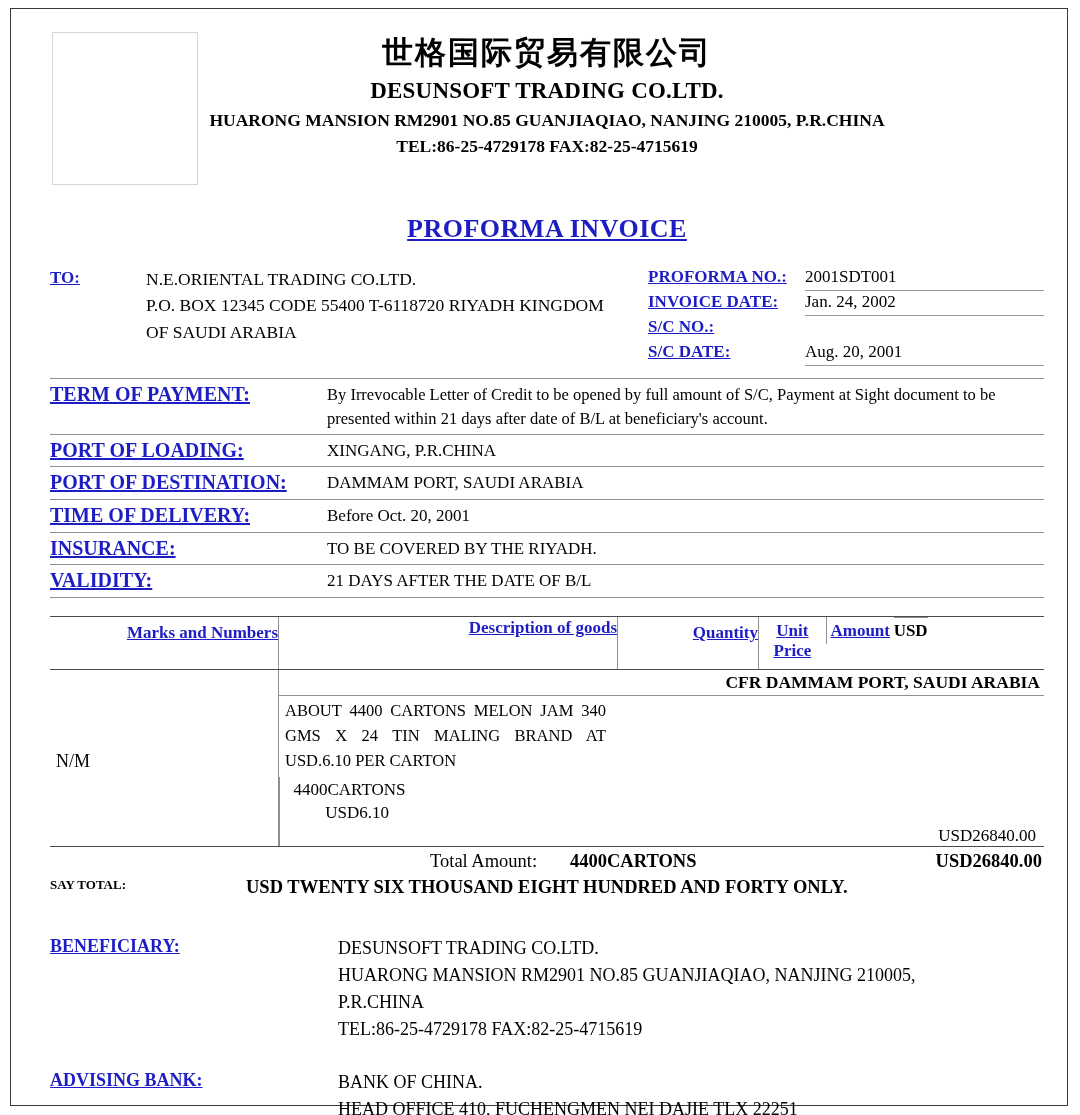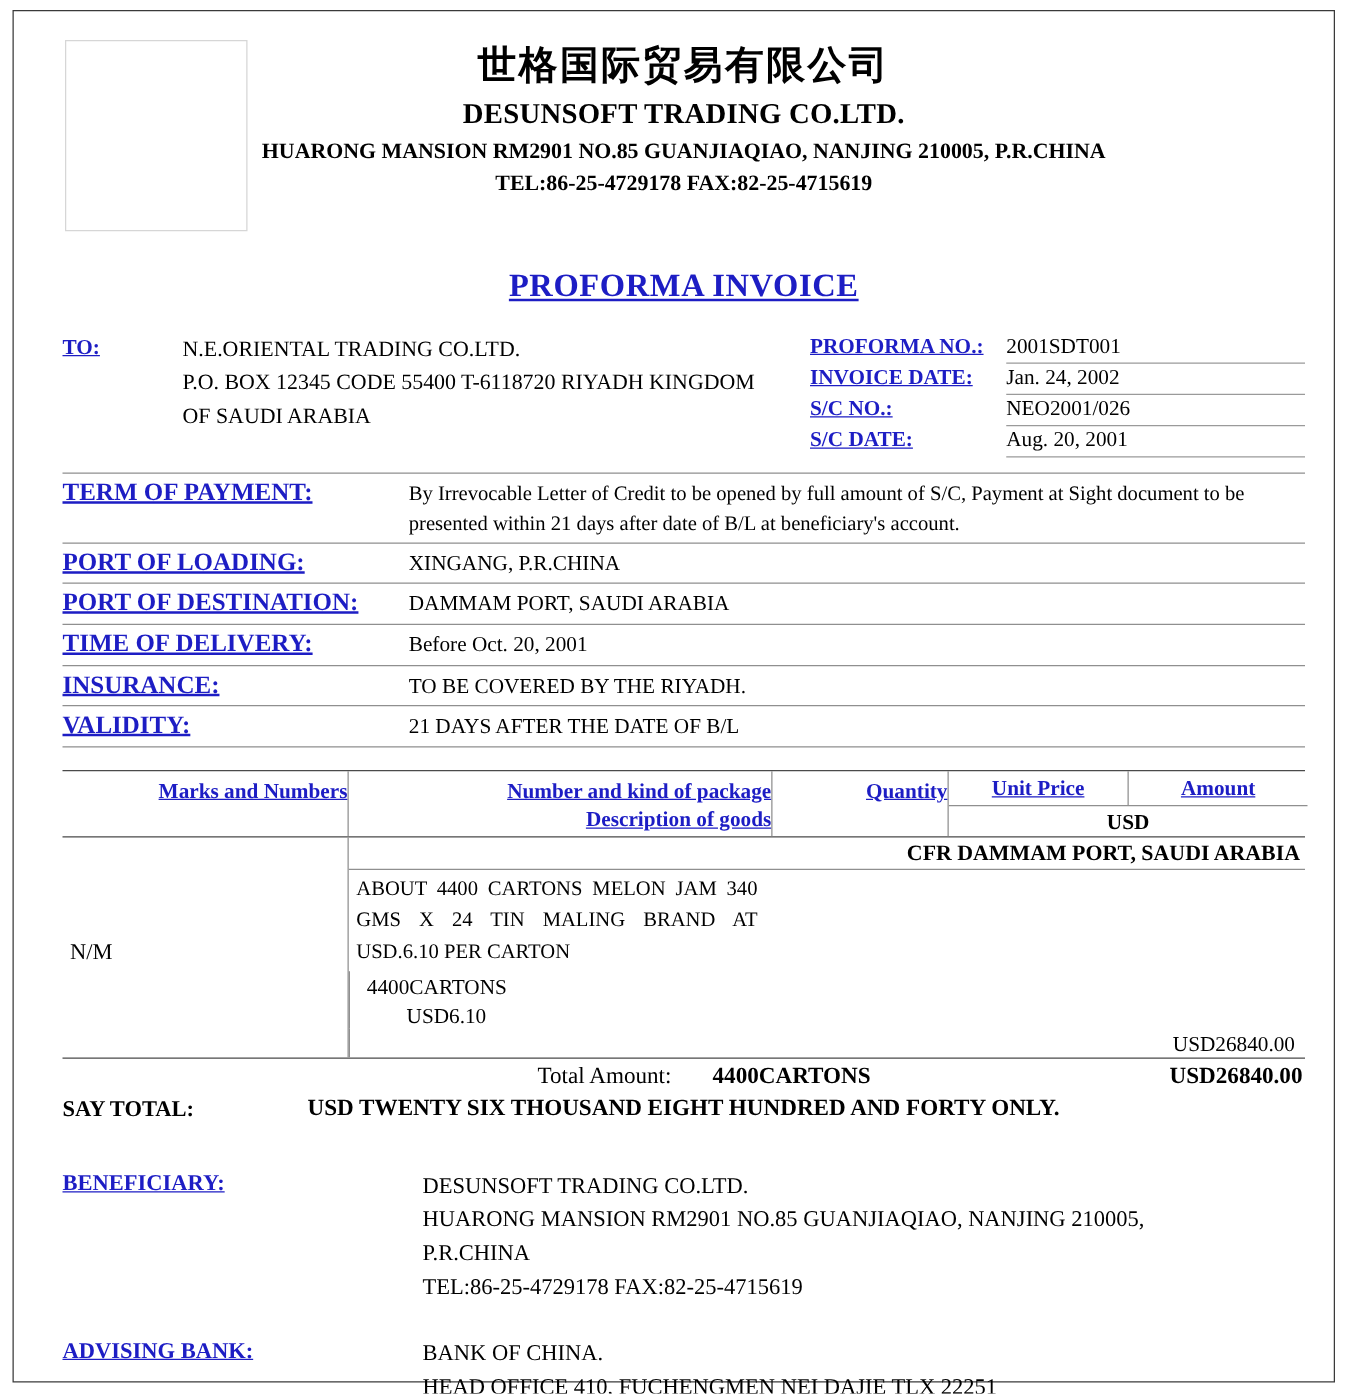--- a/index.html
+++ b/index.html
@@ -193,21 +193,21 @@
   .th2 { padding-top: 0; }
   .usd-cell {
     border-top: 1px solid #8f8f8f;
     font-weight: bold;
     font-size: 17px;
     text-align: center;
     padding-top: 3px;
   }
   .price-amount-group {
     display: flex;
-    flex-direction: column;
+    flex-direction: row;
     width: 287px;
     flex: none;
     border-left: 1px solid #8f8f8f;
   }
   .pag-top { display: flex; height: 27px; }
   .pag-top .sub {
     flex: 1 1 0;
     text-align: center;
     color: #1d1dc4;
     font-weight: bold;
@@ -299,21 +299,21 @@
 
   .say-row {
     position: relative;
     height: 32px;
   }
   .say-label {
     position: absolute;
     left: 0px;
     top: 0px;
     font-weight: bold;
-    font-size: 18px;
+    font-size: 13px;
   }
   .say-value {
     position: absolute;
     left: 196px;
     top: 0px;
     font-weight: bold;
     font-size: 18.5px;
   }
 
   
@@ -372,21 +372,20 @@
         <div class="meta-line">
           <div class="meta-label">PROFORMA NO.:</div>
           <div class="meta-value">2001SDT001</div>
         </div>
         <div class="meta-line">
           <div class="meta-label">INVOICE DATE:</div>
           <div class="meta-value">Jan. 24, 2002</div>
         </div>
         <div class="meta-line">
           <div class="meta-label">S/C NO.:</div>
-          <div class="meta-value">NEO2001/026</div>
         </div>
         <div class="meta-line">
           <div class="meta-label">S/C DATE:</div>
           <div class="meta-value">Aug. 20, 2001</div>
         </div>
       </div>
     </div>
 
     <div class="terms">
       <div class="term-row">
@@ -415,21 +414,20 @@
       </div>
     </div>
 
     <div class="goods">
 
       <div class="g-row g-head">
         <div class="c-marks">
           <div class="th">Marks and Numbers</div>
         </div>
         <div class="c-desc">
-          <div class="th">Number and kind of package</div>
           <div class="th th2">Description of goods</div>
         </div>
         <div class="c-qty">
           <div class="th">Quantity</div>
         </div>
         <div class="price-amount-group">
           <div class="pag-top">
             <div class="sub">Unit Price</div>
             <div class="sub">Amount</div>
           </div>

